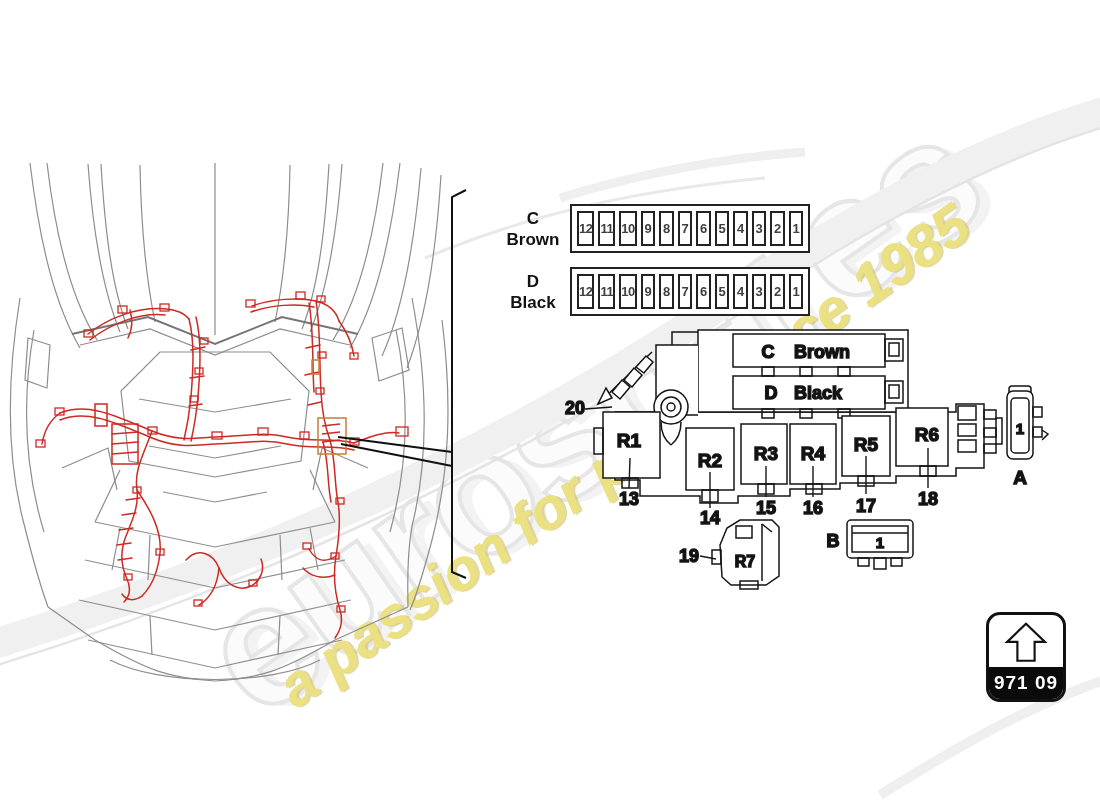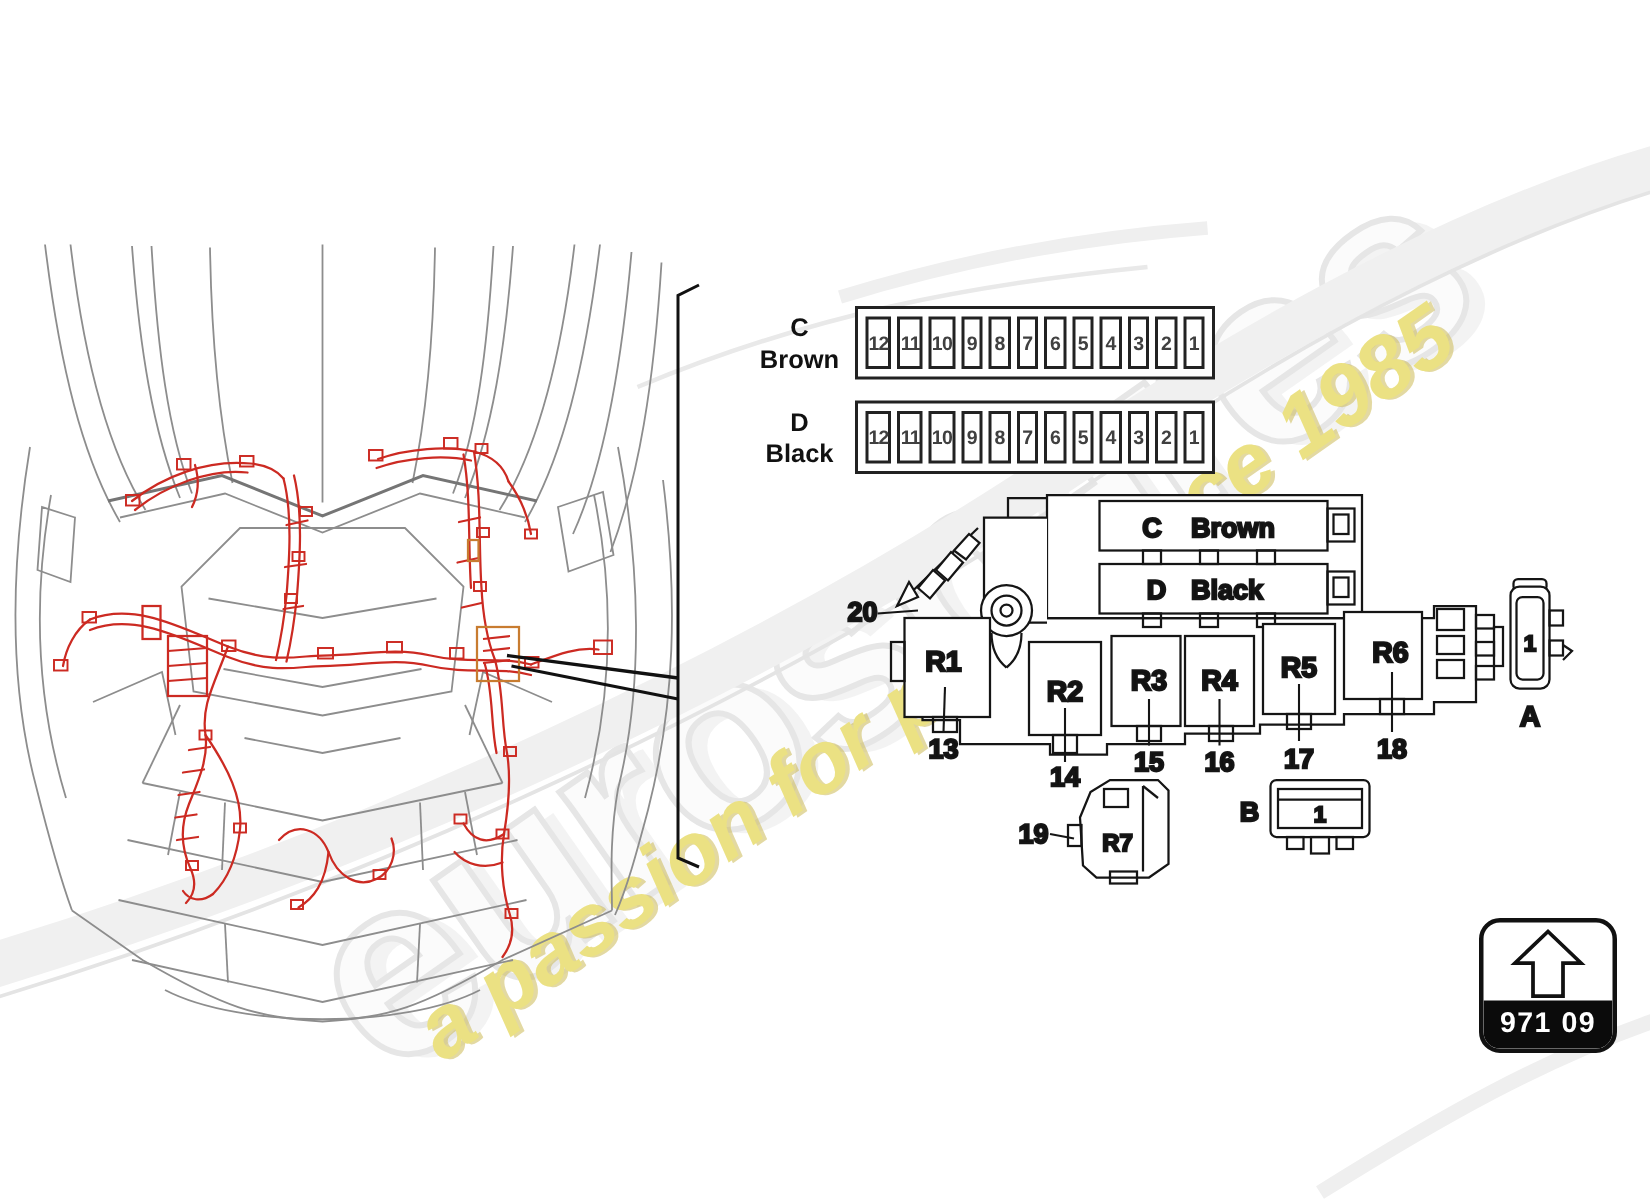--- a/index.html
+++ b/index.html
@@ -18,21 +18,21 @@
   .svgtxt{font-family:"Liberation Sans",sans-serif;font-weight:bold;fill:#111;}
   
   .strip-label{position:absolute;width:70px;text-align:center;font-weight:bold;font-size:17px;
     line-height:21px;color:#111;z-index:3;}
   .fuse-strip{position:absolute;width:240px;height:49px;border:2px solid #222;background:#fff;
     display:flex;align-items:center;gap:4px;padding:0 5px;box-sizing:border-box;z-index:3;}
   .fuse-cell{flex:1;height:31px;border:2px solid #222;background:#fff;display:flex;
     align-items:center;justify-content:center;font-weight:bold;font-size:13px;
     letter-spacing:-0.5px;color:#404040;}
   
-  .badge{position:absolute;left:986px;top:612px;width:92px;height:90px;border:3px solid #111;
+  .badge{position:absolute;left:986px;top:612px;width:80px;height:90px;border:3px solid #111;
     border-radius:14px;background:#fff;box-sizing:border-box;overflow:hidden;z-index:3;}
   .badge .arrow-zone{height:52px;display:flex;align-items:center;justify-content:center;}
   .badge .num-band{height:32px;background:#0b0b0b;color:#fff;display:flex;align-items:center;
     justify-content:center;font-weight:bold;font-size:19px;letter-spacing:1px;}
 </style>
 </head>
 <body>
 
 <div class="stage">
 

